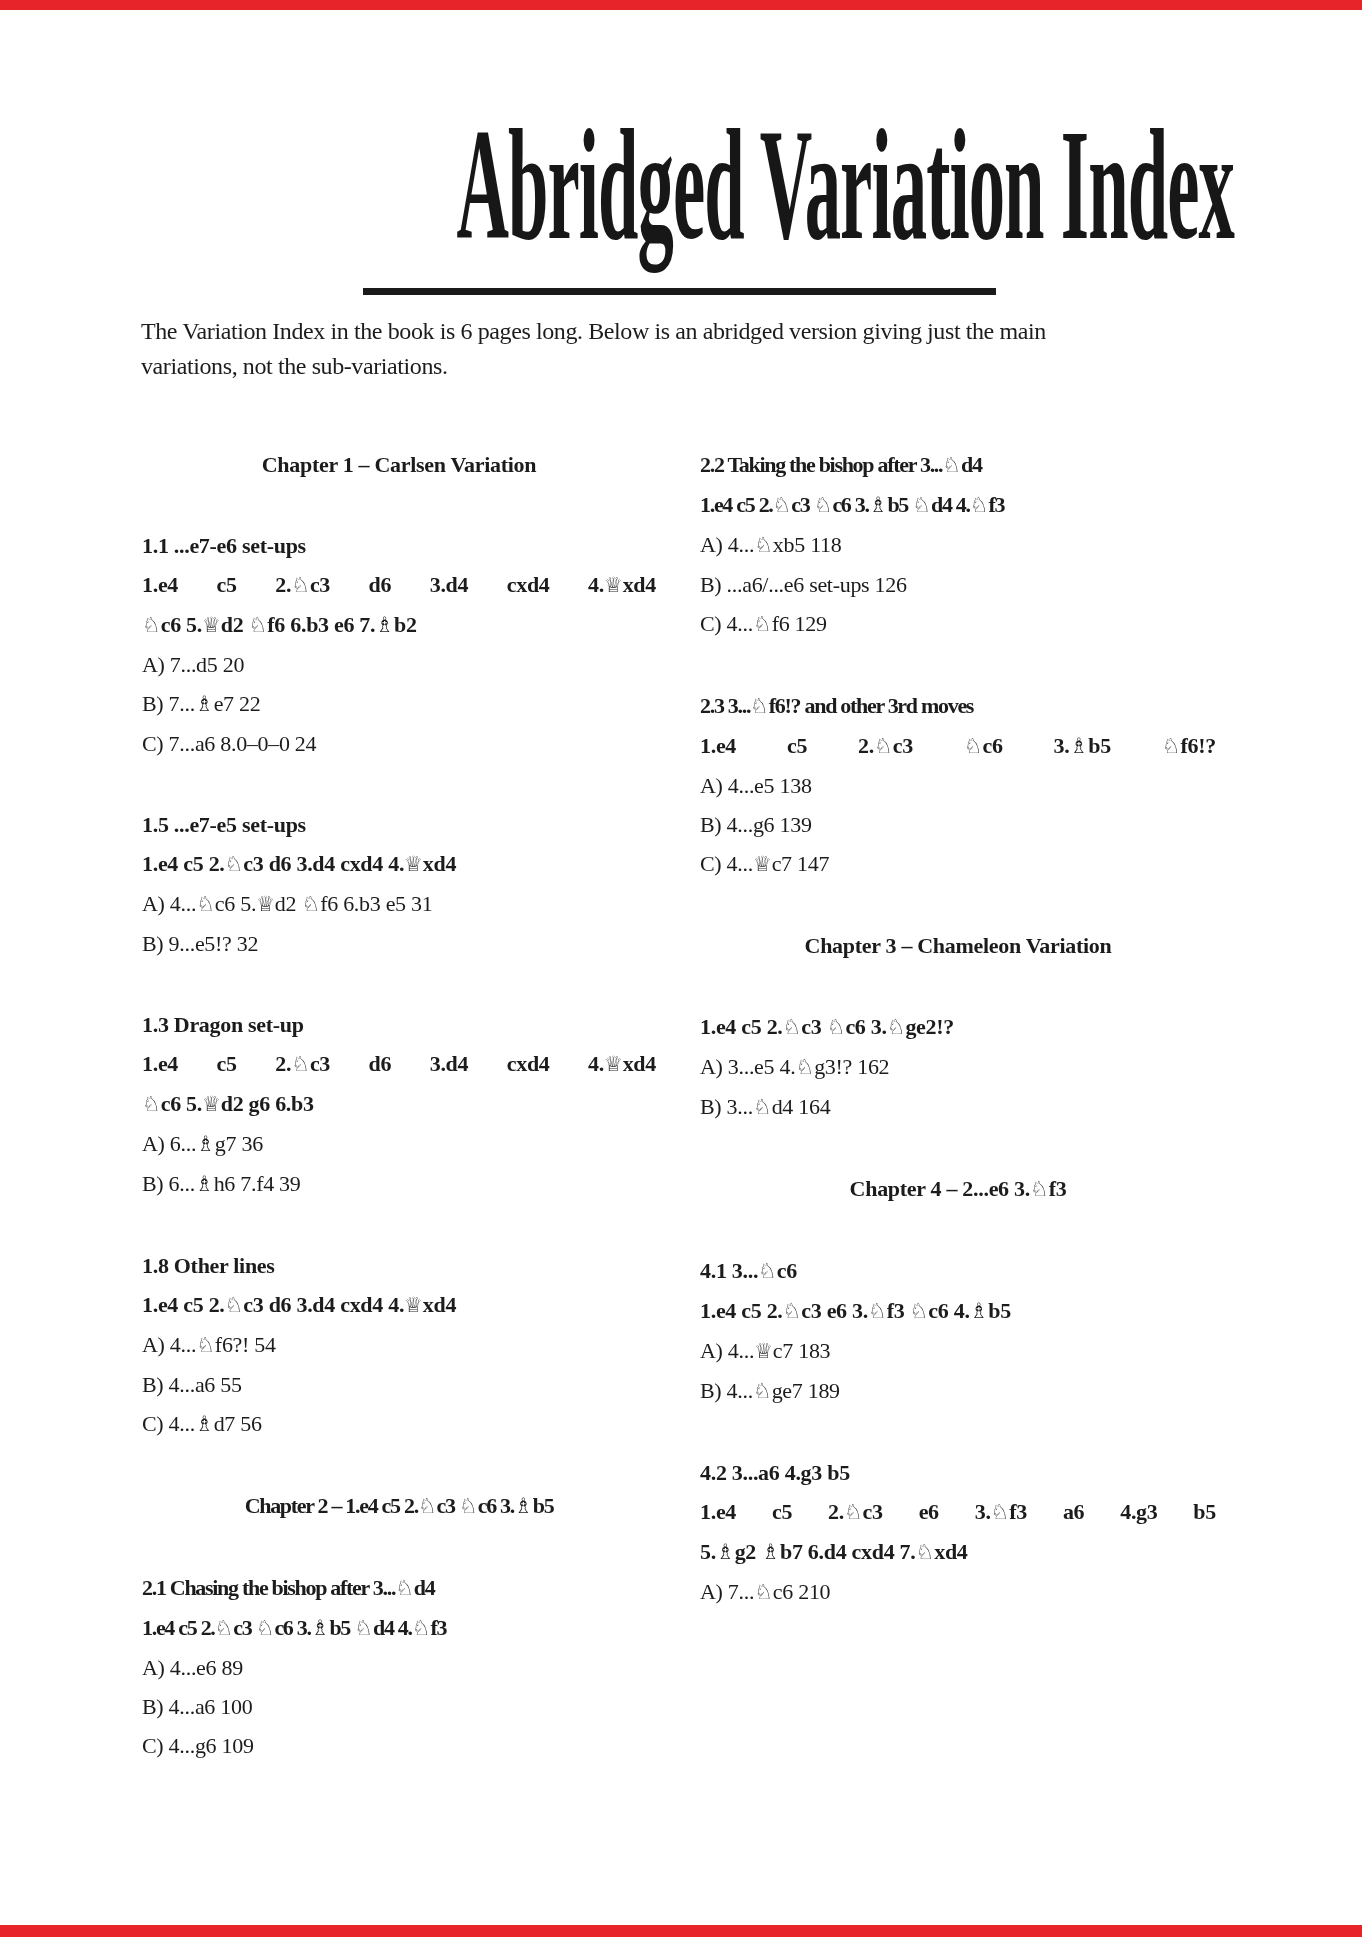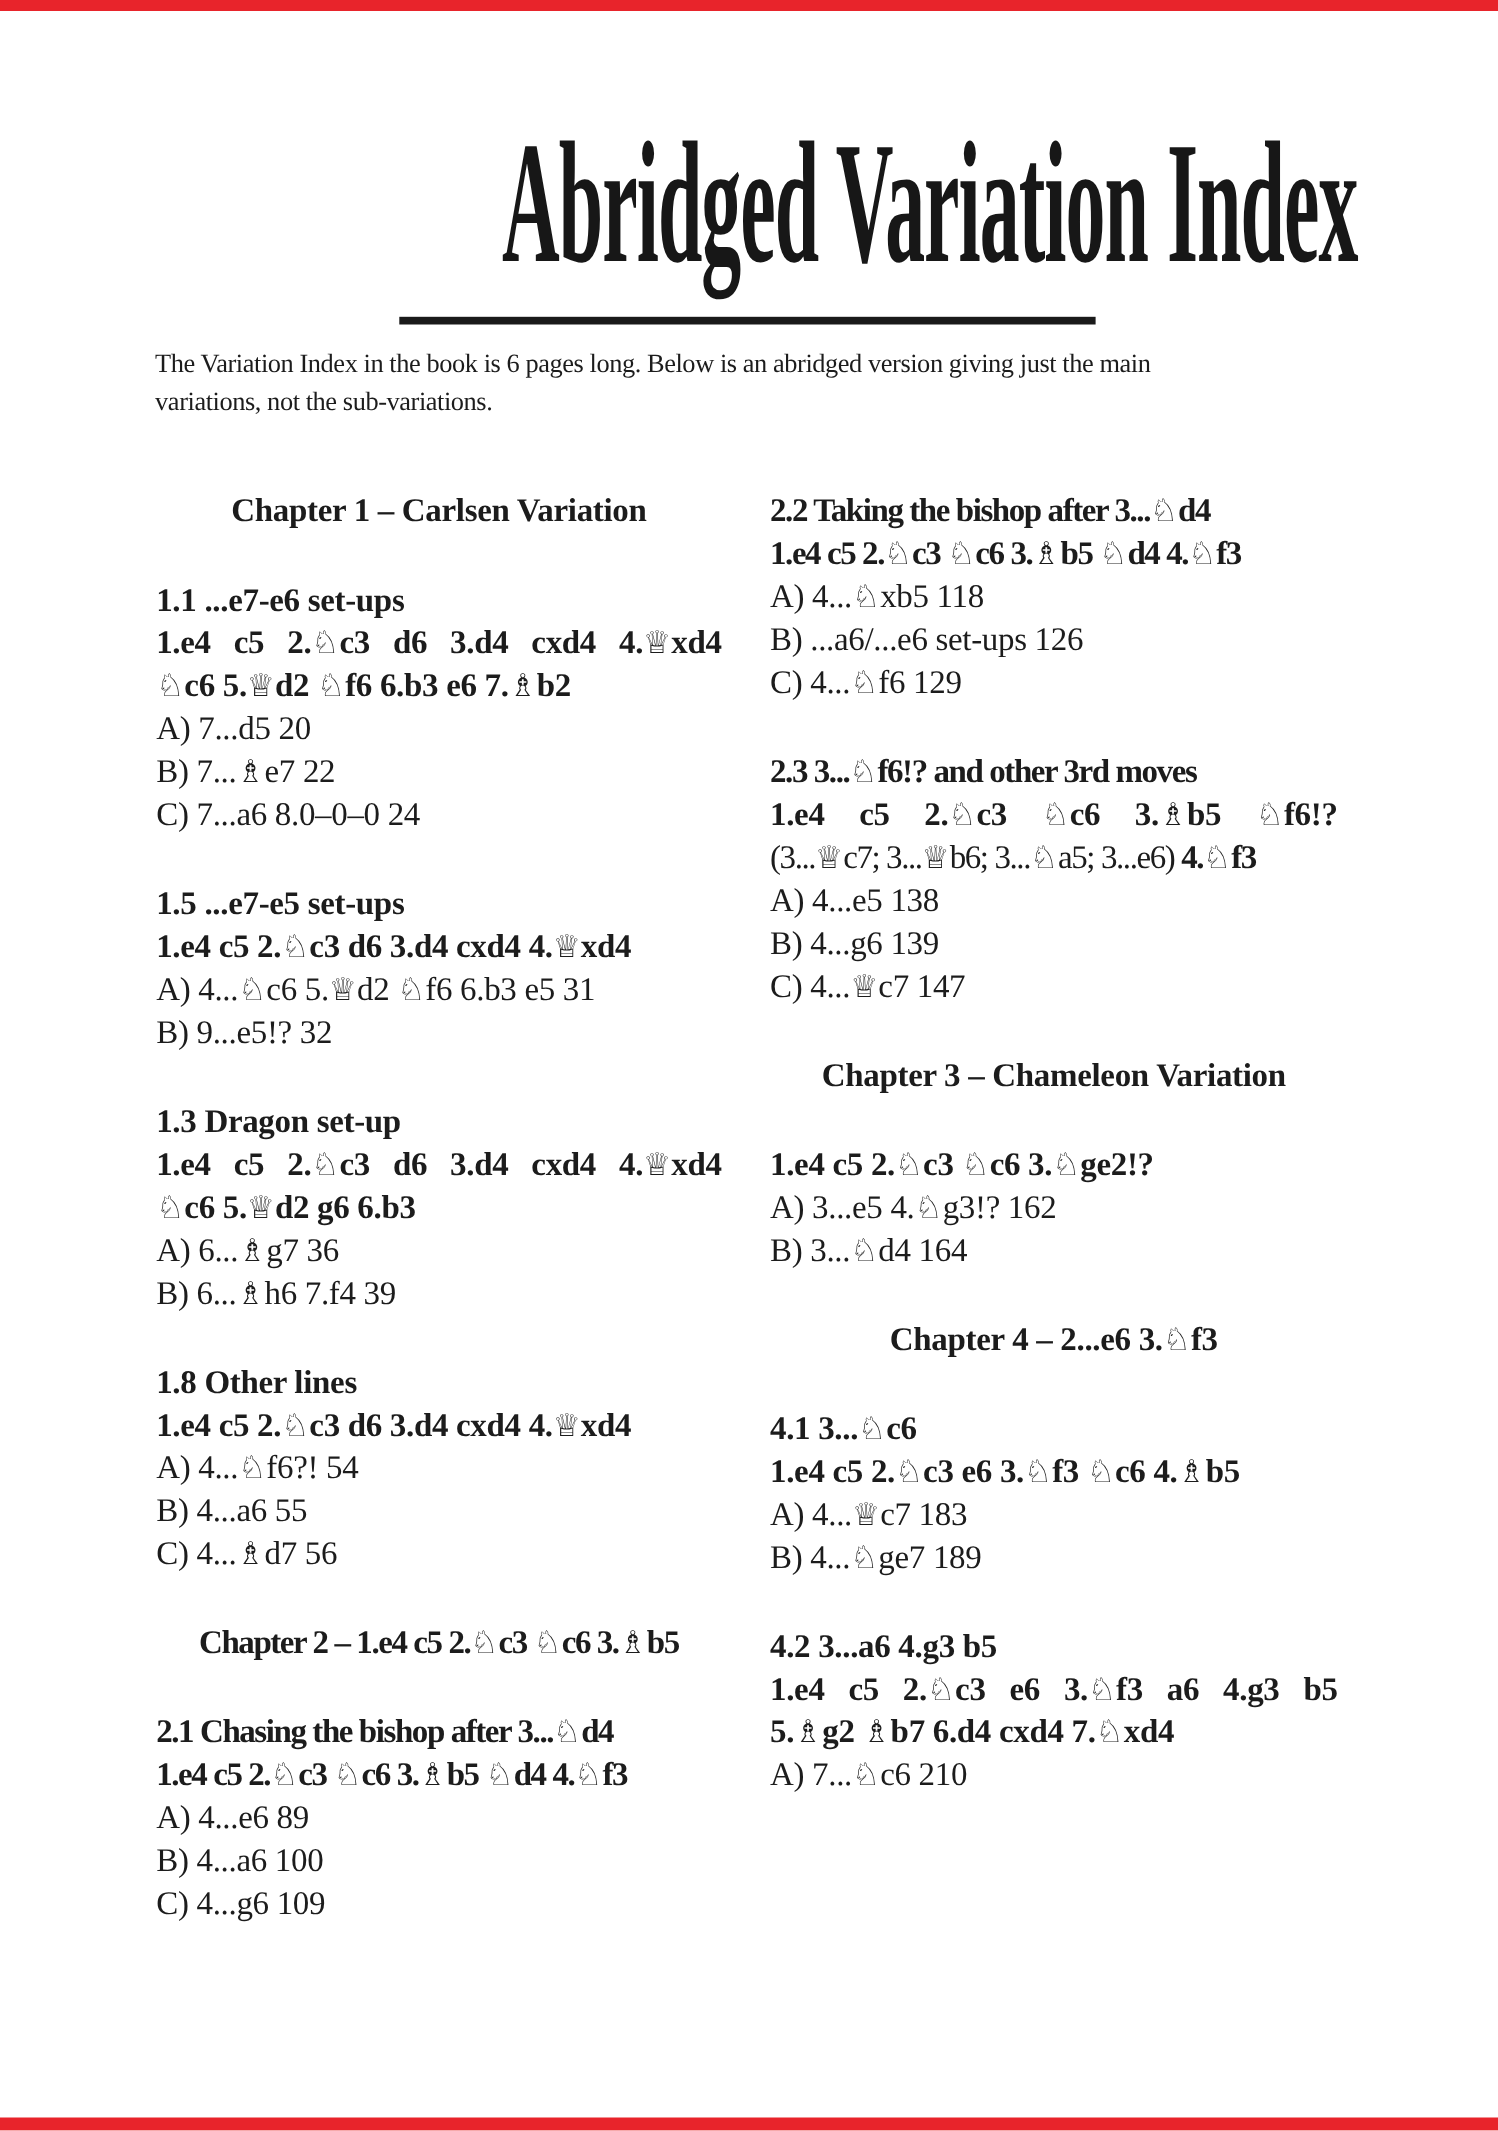--- a/index.html
+++ b/index.html
@@ -33,21 +33,21 @@
   .intro{position:absolute;top:314px;left:141px;width:1100px;font-size:24px;line-height:35px;letter-spacing:-0.4px;color:#1c1c1c;}
   .intro .iline{white-space:nowrap;}
 
   .col{position:absolute;top:445px;}
   .col.left{left:142px;width:514px;}
   .col.right{left:700px;width:516px;}
   .block{margin-bottom:42px;}
   .block:last-child{margin-bottom:0;}
 
   .line{
-    font-size:30px;
+    font-size:22px;
     line-height:39px;
     letter-spacing:-0.3px;
     white-space:nowrap;
     color:#1c1c1c;
   }
   .line b{font-weight:bold;}
   .bold{font-weight:bold;}
   .chapter{font-weight:bold;text-align:center;}
   .justify{white-space:normal;text-align:justify;text-align-last:justify;}
   .condensed{letter-spacing:-1.3px;}
@@ -116,21 +116,20 @@
       <div class="block">
         <div class="line bold condensed">2.2 Taking the bishop after 3...<span class="fig">♘</span>d4</div>
         <div class="line bold condensed">1.e4 c5 2.<span class="fig">♘</span>c3 <span class="fig">♘</span>c6 3.<span class="fig">♗</span>b5 <span class="fig">♘</span>d4 4.<span class="fig">♘</span>f3</div>
         <div class="line plain">A) 4...<span class="fig">♘</span>xb5 118</div>
         <div class="line plain">B) ...a6/...e6 set-ups 126</div>
         <div class="line plain">C) 4...<span class="fig">♘</span>f6 129</div>
       </div>
       <div class="block">
         <div class="line bold condensed">2.3 3...<span class="fig">♘</span>f6!? and other 3rd moves</div>
         <div class="line bold justify">1.e4 c5 2.<span class="fig">♘</span>c3 <span class="fig">♘</span>c6 3.<span class="fig">♗</span>b5 <span class="fig">♘</span>f6!?</div>
-        <div class="line plain condensed">(3...<span class="fig">♕</span>c7; 3...<span class="fig">♕</span>b6; 3...<span class="fig">♘</span>a5; 3...e6) <b>4.<span class="fig">♘</span>f3</b></div>
         <div class="line plain">A) 4...e5 138</div>
         <div class="line plain">B) 4...g6 139</div>
         <div class="line plain">C) 4...<span class="fig">♕</span>c7 147</div>
       </div>
       <div class="block">
         <div class="line chapter">Chapter 3 – Chameleon Variation</div>
       </div>
       <div class="block">
         <div class="line bold">1.e4 c5 2.<span class="fig">♘</span>c3 <span class="fig">♘</span>c6 3.<span class="fig">♘</span>ge2!?</div>
         <div class="line plain">A) 3...e5 4.<span class="fig">♘</span>g3!? 162</div>

